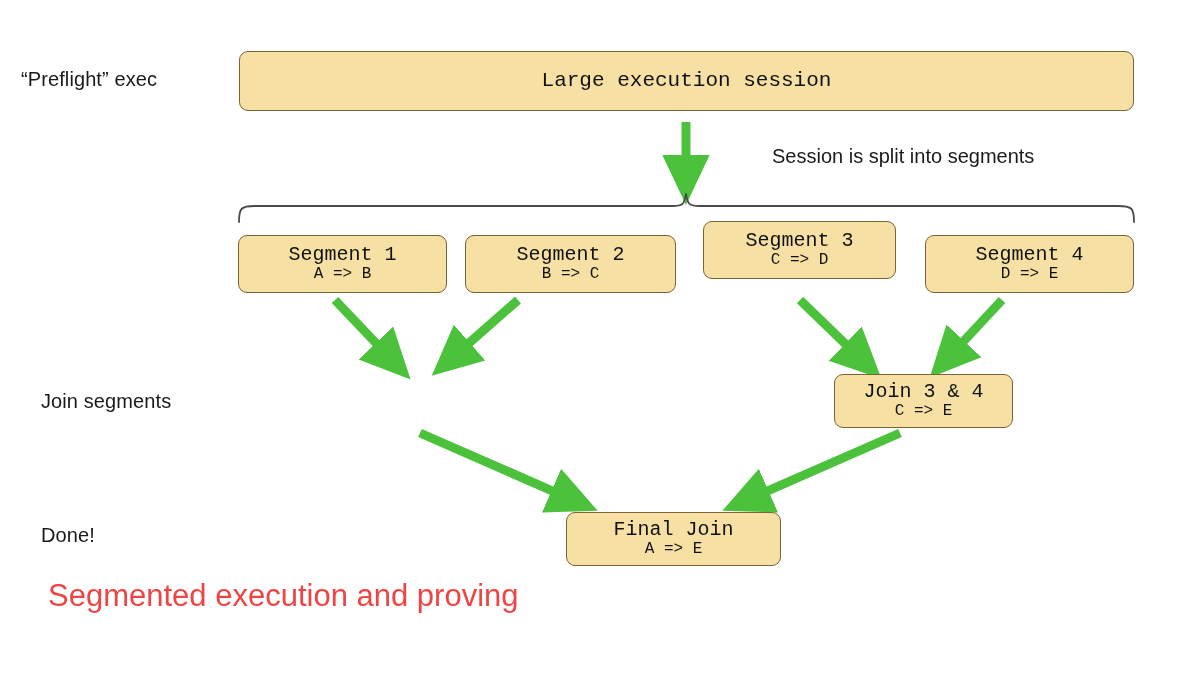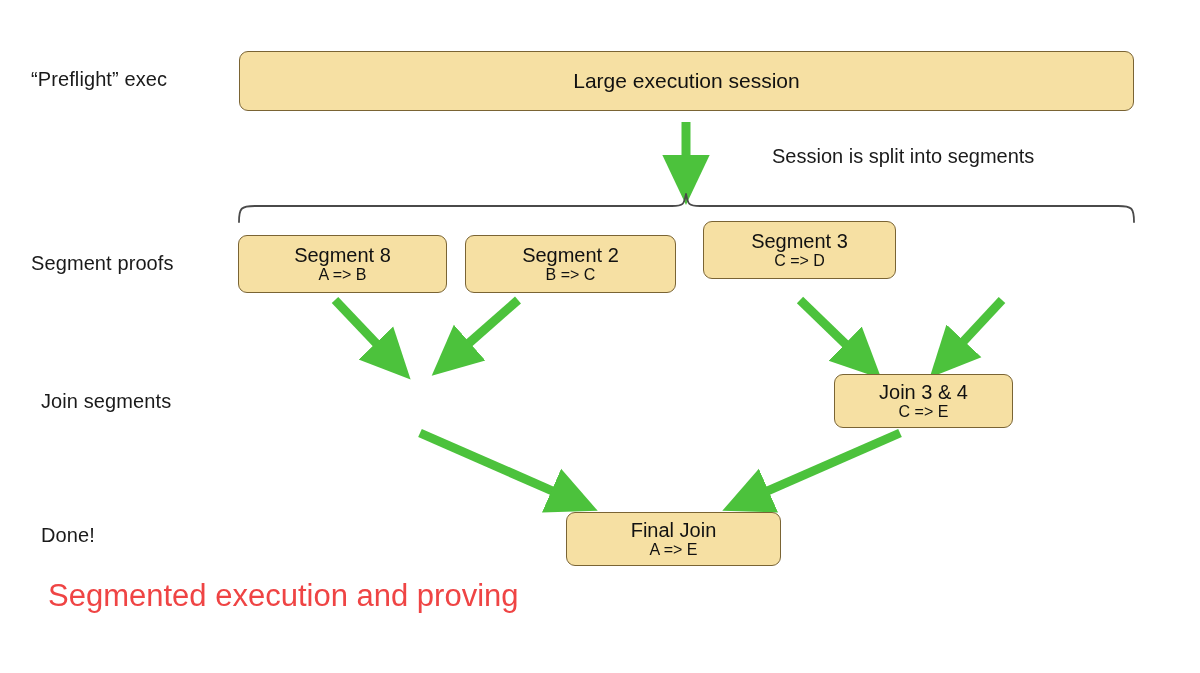--- a/index.html
+++ b/index.html
@@ -34,21 +34,21 @@
   .box {
     position: absolute;
     box-sizing: border-box;
     background: #f6e0a3;
     border: 1.6px solid #7a6434;
     border-radius: 9px;
     display: flex;
     flex-direction: column;
     align-items: center;
     justify-content: center;
-    font-family: Liberation Sans, sans-serif;
+    font-family: Liberation Mono, monospace;
     color: #111111;
     line-height: 1.12;
   }
   .box .line1 { font-size: 20px; }
   .box .line2 { font-size: 16px; }
   .box.big .line1 { font-size: 21px; }
   .annot {
     position: absolute;
     font-family: "Liberation Sans", sans-serif;
     font-size: 20px;
@@ -86,42 +86,45 @@
 
     <line x1="800" y1="300" x2="862" y2="360" stroke="#4cc23c" stroke-width="9" marker-end="url(#ah)"></line>
 
     <line x1="1002" y1="300" x2="948" y2="358" stroke="#4cc23c" stroke-width="9" marker-end="url(#ah)"></line>
 
     <line x1="420" y1="433" x2="573" y2="500" stroke="#4cc23c" stroke-width="9" marker-end="url(#ah)"></line>
 
     <line x1="900" y1="433" x2="747" y2="500" stroke="#4cc23c" stroke-width="9" marker-end="url(#ah)"></line>
   </svg>
 
-  <div class="row-label" style="left:31px; top:68px;text-align:right;">“Preflight” exec</div>
-  <div class="row-label" style="left:31px; top:252px;">Segment proofs</div>
+  <div class="row-label" style="left:21px; top:68px;text-align:right;">“Preflight” exec</div>
   <div class="row-label" style="left:41px; top:390px;">Join segments</div>
   <div class="row-label" style="left:41px; top:524px;">Done!</div>
 
   <div class="annot" style="left:772px; top:145px;">Session is split into segments</div>
 
   <div class="box big" style="left:239px; top:51px; width:895px; height:60px;">
     <span class="line1">Large execution session</span>
   </div>
 
   <div class="box" style="left:238px; top:235px; width:209px; height:58px;">
-    <span class="line1">Segment 8</span>
+    <span class="line1">Segment 1</span>
     <span class="line2">A =&gt; B</span>
   </div>
   <div class="box" style="left:465px; top:235px; width:211px; height:58px;">
     <span class="line1">Segment 2</span>
     <span class="line2">B =&gt; C</span>
   </div>
   <div class="box" style="left:703px; top:221px; width:193px; height:58px;">
     <span class="line1">Segment 3</span>
     <span class="line2">C =&gt; D</span>
+  </div>
+  <div class="box" style="left:925px; top:235px; width:209px; height:58px;">
+    <span class="line1">Segment 4</span>
+    <span class="line2">D =&gt; E</span>
   </div>
 
   <div class="box" style="left:825px; top:374px; width:179px; height:54px;margin-left:9px;">
     <span class="line1">Join 3 &amp; 4</span>
     <span class="line2">C =&gt; E</span>
   </div>
 
   <div class="box" style="left:566px; top:512px; width:215px; height:54px;">
     <span class="line1">Final Join</span>
     <span class="line2">A =&gt; E</span>

